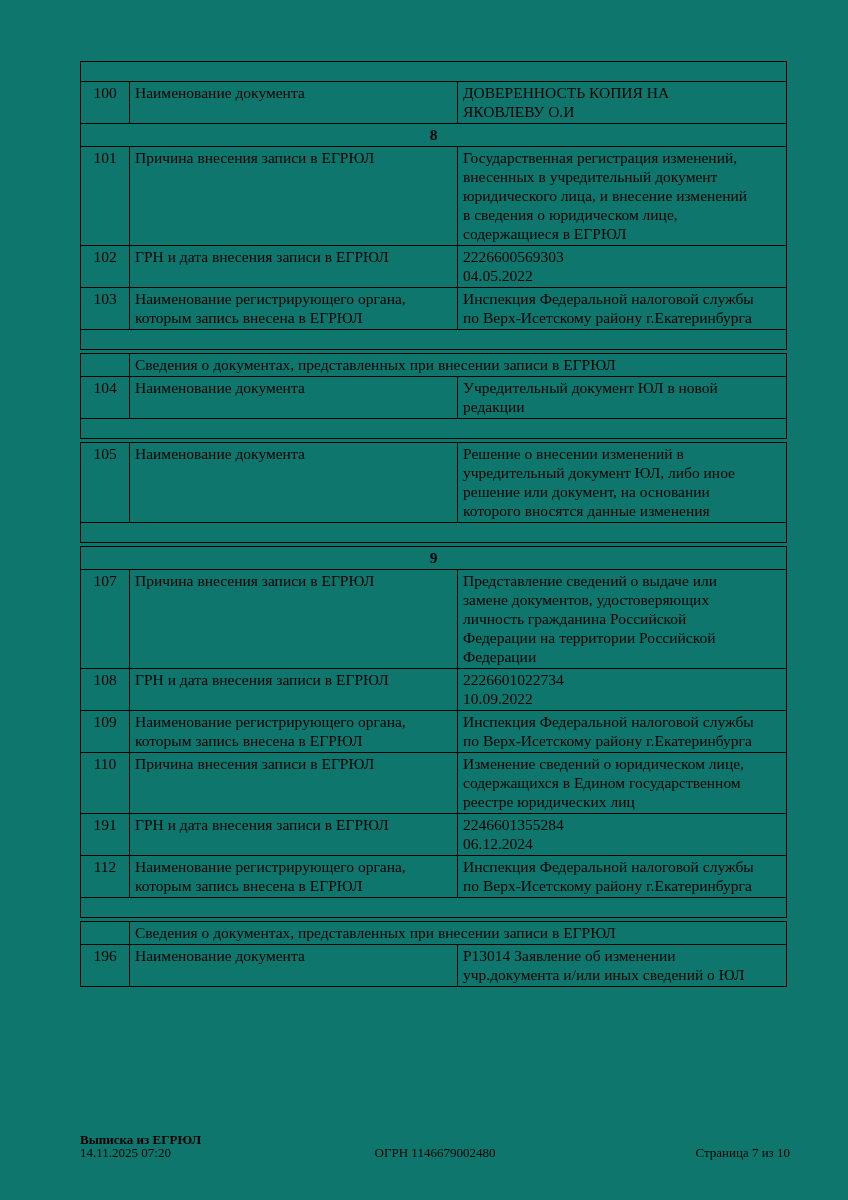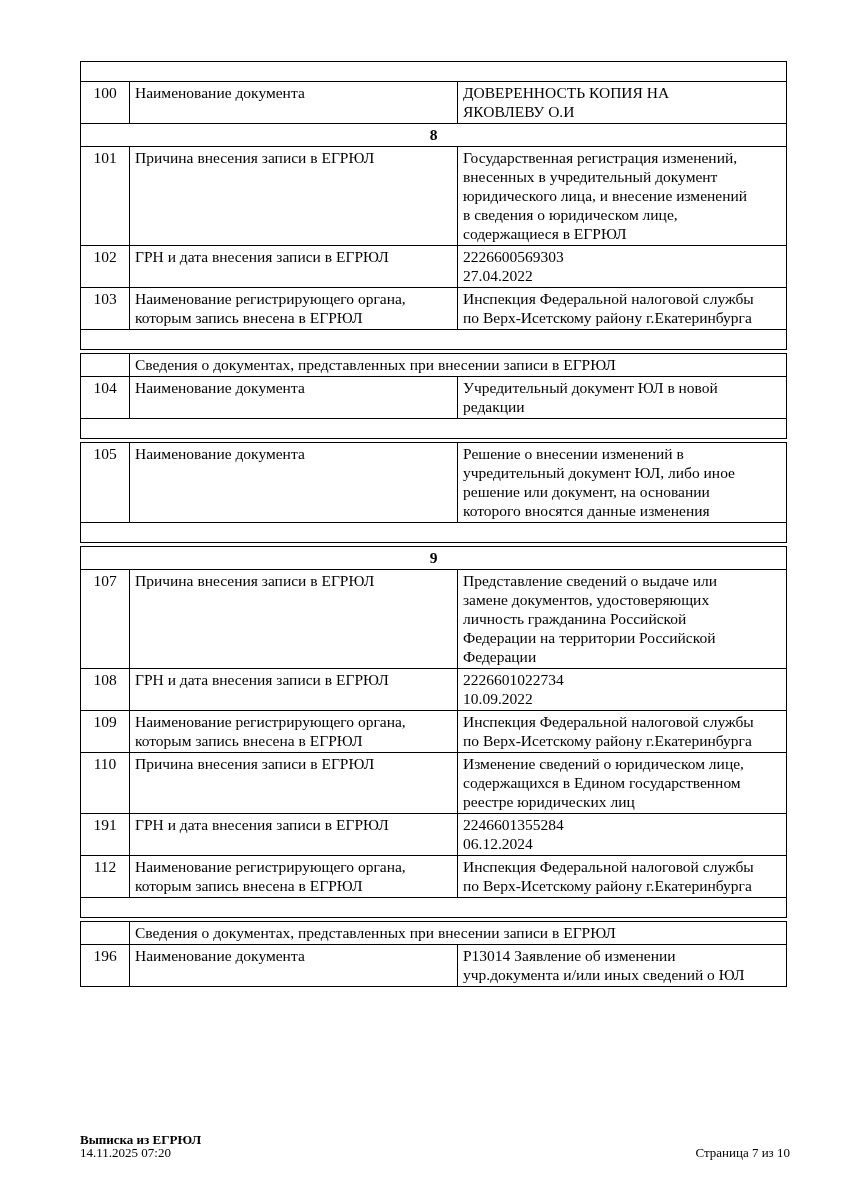--- a/index.html
+++ b/index.html
@@ -1,20 +1,20 @@
 <!DOCTYPE html>
 <html><head>
 <meta charset="utf-8">
 <style>
   html, body { margin: 0; padding: 0; background: #e8e8e8; }
   .page {
     position: relative;
     width: 848px;
     height: 1200px;
-    background: #ffffff;
+    background: #0f766e;
     font-family: "Liberation Serif", "DejaVu Serif", serif;
     color: #000000;
     margin: 0 auto;
     overflow: hidden;
   }
   .doc-tables {
     position: absolute;
     left: 80px;
     top: 61px;
     width: 706px;
@@ -95,21 +95,21 @@
             <td class="value-cell">Государственная регистрация изменений,
 внесенных в учредительный документ
 юридического лица, и внесение изменений
 в сведения о юридическом лице,
 содержащиеся в ЕГРЮЛ</td>
           </tr>
           <tr>
             <td class="num-cell">102</td>
             <td class="label-cell">ГРН и дата внесения записи в ЕГРЮЛ</td>
             <td class="value-cell">2226600569303
-27.04.2022</td>
+04.05.2022</td>
           </tr>
           <tr>
             <td class="num-cell">103</td>
             <td class="label-cell">Наименование регистрирующего органа,
 которым запись внесена в ЕГРЮЛ</td>
             <td class="value-cell">Инспекция Федеральной налоговой службы
 по Верх-Исетскому району г.Екатеринбурга</td>
           </tr>
           <tr>
             <td class="empty-cell" colspan="3"></td>
@@ -234,15 +234,16 @@
           </tr>
         </tbody>
       </table>
     </div>
 
   <div class="footer">
     <div class="footer-left">
       <div class="footer-title">Выписка из ЕГРЮЛ</div>
       <div class="footer-date">14.11.2025 07:20</div>
     </div>
+    <div class="footer-center">ОГРН 1146679002480</div>
     <div class="footer-right">Страница 7 из 10</div>
   </div>
 </div>
 
 </body></html>

